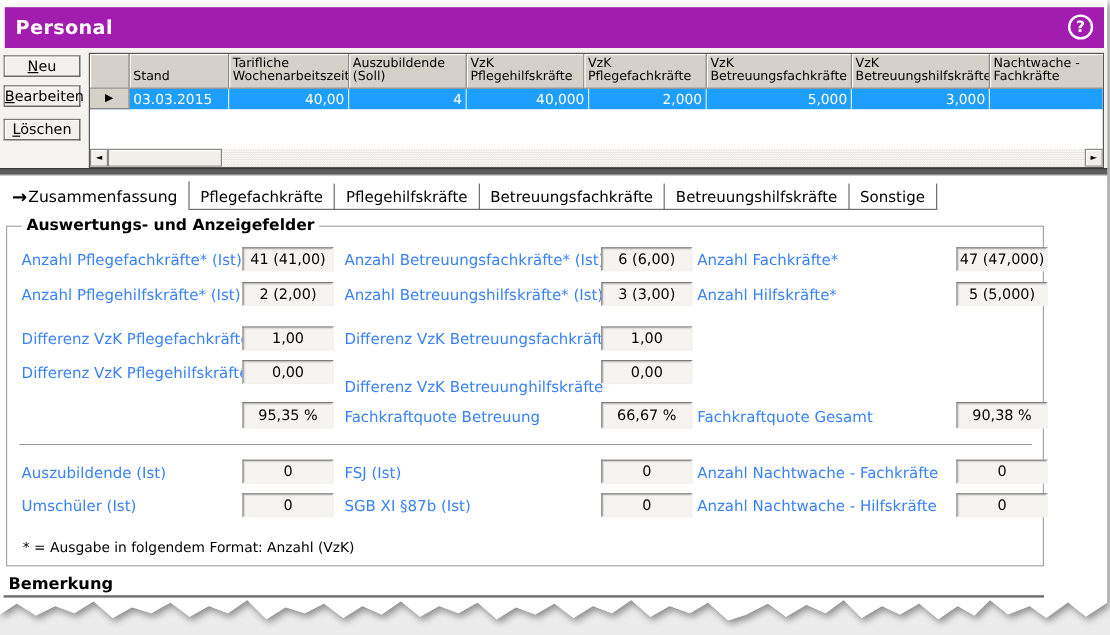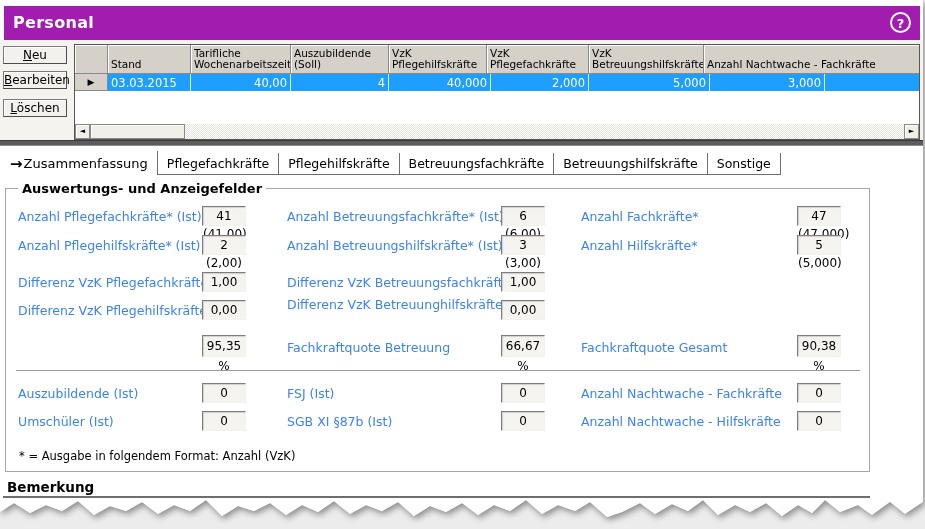--- a/index.html
+++ b/index.html
@@ -69,21 +69,21 @@
      border-right:1px solid #6f6f6f; border-bottom:1px solid #6f6f6f; color:#000; }
   .tab.active { border-bottom:none; font-size:13px; padding-left:2px; }
   .tab-arrow { font-weight:bold; font-size:15px; margin-right:1px; position:relative; top:1px; }
 
   
   .groupbox { position:absolute; left:5px; top:188px; width:865px; height:284px;
      border:1px solid #a6a6a6; box-shadow: inset 1px 1px 0 #fff, 1px 1px 0 #fff; }
   .grouptitle { position:absolute; left:18px; top:181px; background:#fff; padding:0 4px;
      font-weight:bold; font-size:13px; }
   .lbl { position:absolute; font-size:12.5px; white-space:nowrap; color:#3b82f6; }
-  .fbox { position:absolute; width:44px; height:20px; background:#f5f4f1;
+  .fbox { position:absolute; width:76px; height:20px; background:#f5f4f1;
      border:1px solid; border-color:#7d7d7d #f1f1ee #f1f1ee #7d7d7d;
      box-shadow: inset 1px 1px 1px rgba(0,0,0,0.15);
      font-size:12px; text-align:center; line-height:18px; color:#000; }
   .fsep { position:absolute; left:16px; top:370px; width:844px; height:2px;
      border-top:1px solid #9a9a9a; border-bottom:1px solid #ffffff; }
   .footnote { position:absolute; left:19px; top:449px; font-size:11.5px; color:#000; }
 
   
   .bem-title { position:absolute; left:7px; top:479px; font-weight:bold; font-size:13.5px; }
   .bem-box { position:absolute; left:3px; top:496px; width:867px; height:30px;
@@ -111,20 +111,21 @@
   <div class="btn" style="top:99px;"><u>L</u>öschen</div>
 
   <div class="grid">
     <div class="ghead">
       <div class="hcell" style="width:33px;"></div>
       <div class="hcell" style="width:83px;">Stand</div>
       <div class="hcell" style="width:100px;">Tarifliche Wochenarbeitszeit</div>
       <div class="hcell" style="width:98px;">Auszubildende (Soll)</div>
       <div class="hcell" style="width:98px;">VzK Pflegehilfskräfte</div>
       <div class="hcell" style="width:102px;">VzK Pflegefachkräfte</div>
+      <div class="hcell" style="width:121px;">VzK Betreuungsfachkräfte</div>
       <div class="hcell" style="width:115px;">VzK Betreuungshilfskräfte</div>
       <div class="hcell" style="flex:1; border-right:none;">Anzahl Nachtwache - Fachkräfte</div>
     </div>
     <div class="grow">
       <div class="selcell" style="width:33px;">
             <span class="tri">▶</span>
           </div>
       <div class="dcell" style="width:83px;">03.03.2015</div>
       <div class="dcell num" style="width:100px;">40,00</div>
       <div class="dcell num" style="width:98px;">4</div>
@@ -165,21 +166,21 @@
   <span class="lbl c3l" style="top:238px;">Anzahl Hilfskräfte*</span>
   <span class="fbox c3b" style="top:235px;">5 (5,000)</span>
 
   <span class="lbl c1l" style="top:275px;">Differenz VzK Pflegefachkräfte</span>
   <span class="fbox c1b" style="top:272px;">1,00</span>
   <span class="lbl c2l" style="top:275px;">Differenz VzK Betreuungsfachkräfte</span>
   <span class="fbox c2b" style="top:272px;">1,00</span>
 
   <span class="lbl c1l" style="top:303px;">Differenz VzK Pflegehilfskräfte</span>
   <span class="fbox c1b" style="top:300px;">0,00</span>
-  <span class="lbl c2l" style="top:297px;">Differenz VzK Betreuunghilfskräfte</span>
+  <span class="lbl c2l" style="top:315px;">Differenz VzK Betreuunghilfskräfte</span>
   <span class="fbox c2b" style="top:300px;">0,00</span>
 
   <span class="fbox c1b" style="top:335px; height:22px; line-height:20px;">95,35 %</span>
   <span class="lbl c2l" style="top:340px;">Fachkraftquote Betreuung</span>
   <span class="fbox c2b" style="top:335px; height:22px; line-height:20px;">66,67 %</span>
   <span class="lbl c3l" style="top:340px;">Fachkraftquote Gesamt</span>
   <span class="fbox c3b" style="top:335px; height:22px; line-height:20px;">90,38 %</span>
 
   <div class="fsep"></div>
 

